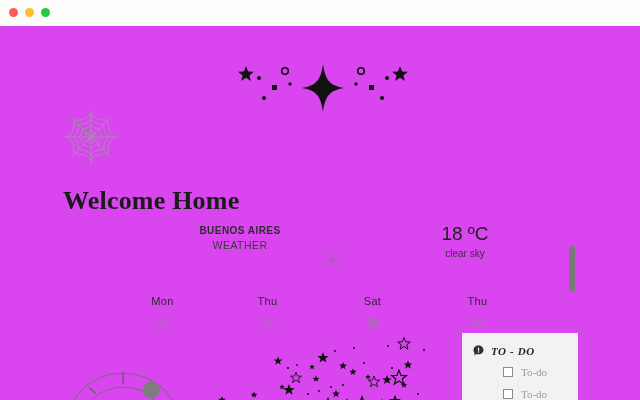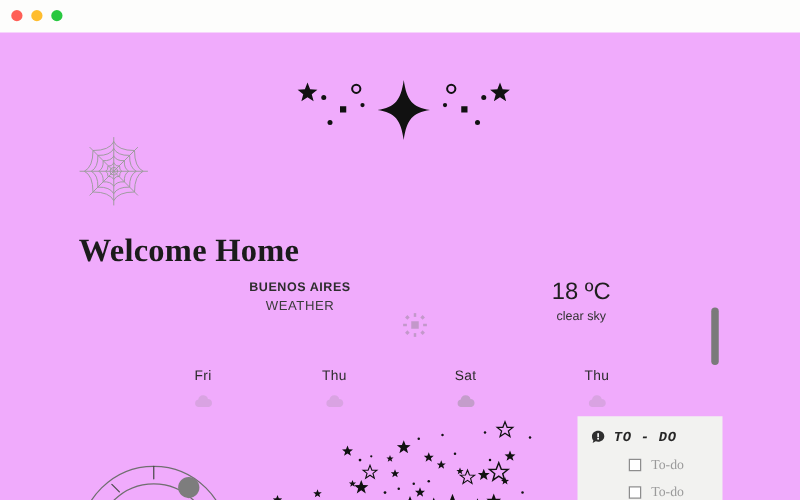--- a/index.html
+++ b/index.html
@@ -12,21 +12,21 @@
     overflow: hidden;
     background: #ffffff;
     font-family: "Liberation Sans", sans-serif;
     -webkit-font-smoothing: antialiased;
   }
 
   #app-window {
     position: relative;
     width: 640px;
     height: 400px;
-    background: #f0abfc;
+    background: #d946ef;
     overflow: hidden;
   }
 
   
   #titlebar {
     position: absolute;
     left: 0; top: 0;
     width: 640px;
     height: 26px;
     background: #fdfdfc;
@@ -207,21 +207,21 @@
     overflow: hidden;
   }
   #todo-header {
     display: flex;
     align-items: center;
     gap: 7px;
     padding-left: 11px;
     height: 16px;
   }
   #todo-title {
-    font-family: Liberation Mono, monospace;
+    font-family: Liberation Serif, serif;
     font-style: italic;
     font-weight: 700;
     font-size: 11px;
     letter-spacing: 0.6px;
     color: #262626;
     white-space: nowrap;
   }
   .todo-item {
     display: flex;
     align-items: center;
@@ -338,21 +338,21 @@
 
         <div id="weather-readout">
           <div id="weather-temp">18 ºC</div>
           <div id="weather-desc">clear sky</div>
         </div>
 
       </div>
 
       <div id="forecast-row">
         <div class="forecast-day">
-          <div class="forecast-dayname">Fri</div>
+          <div class="forecast-dayname">Mon</div>
           <div class="forecast-dayicon">
             <svg viewBox="0 0 18 12" width="18" height="12" xmlns="http://www.w3.org/2000/svg">
               <path d="M4.5 10.5 A3 3 0 0 1 4.6 4.6 A4 4 0 0 1 12.4 4.2 A3.2 3.2 0 0 1 13.2 10.5 Z" fill="#8a8a8a"></path>
             </svg>
           </div>
         </div>
         <div class="forecast-day">
           <div class="forecast-dayname">Thu</div>
           <div class="forecast-dayicon">
             <svg viewBox="0 0 18 12" width="18" height="12" xmlns="http://www.w3.org/2000/svg">

